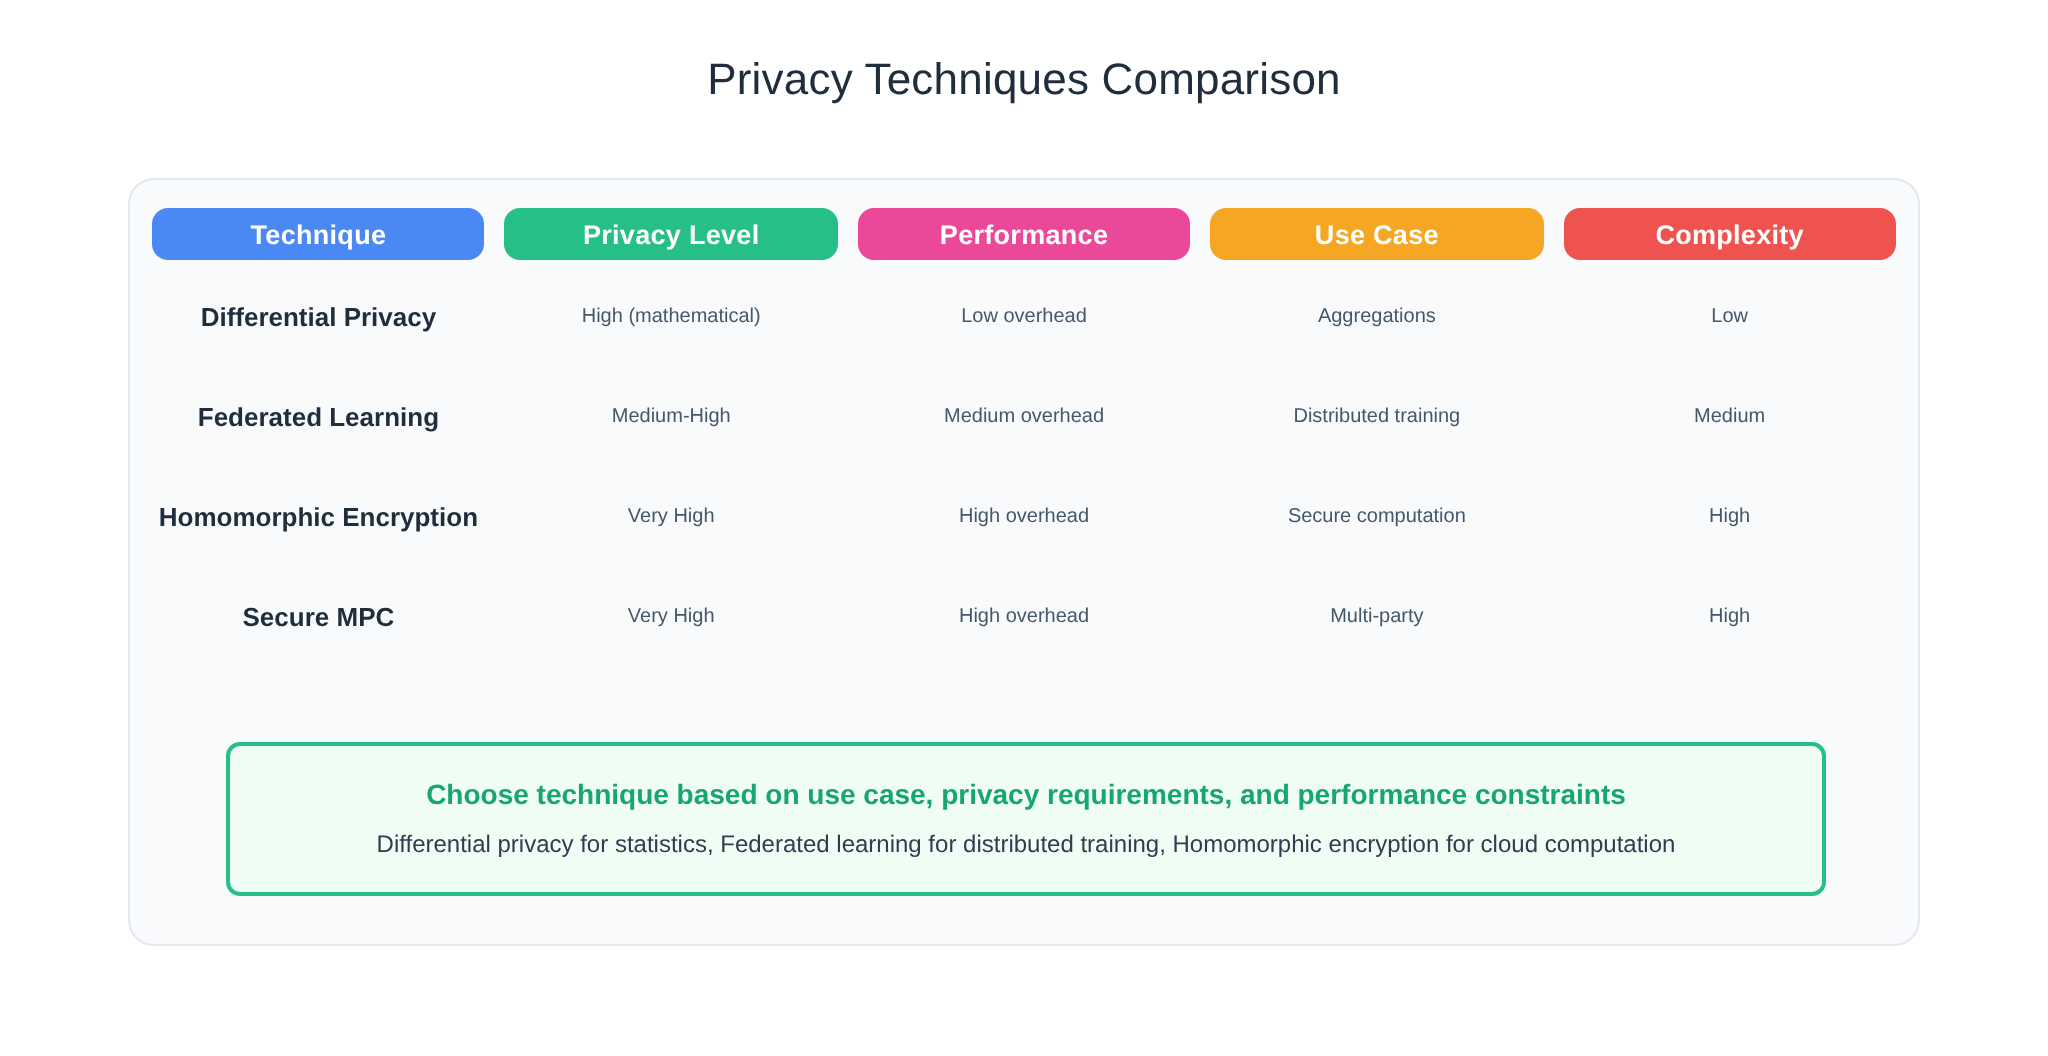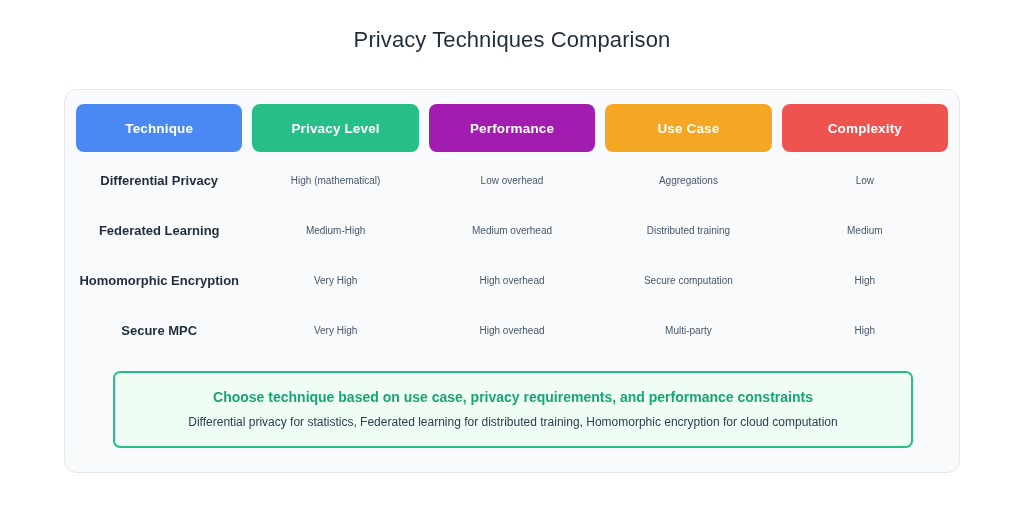--- a/index.html
+++ b/index.html
@@ -45,21 +45,21 @@
   }
 
   
   .header-row {
     display: flex;
     gap: 10px;
     padding: 0 0px;
   }
   .header-cell {
     flex: 1 1 0;
-    height: 48px;
+    height: 26px;
     border-radius: 8px;
     display: flex;
     align-items: center;
     justify-content: center;
     color: #ffffff;
     font-size: 13.5px;
     font-weight: bold;
     letter-spacing: 0.15px;
     white-space: nowrap;
   }
@@ -129,21 +129,21 @@
 
   <div class="card" style="background: rgb(248, 250, 252); border-color: rgb(227, 232, 239);">
 
     <div class="header-row">
       <div class="header-cell" style="background: rgb(74, 137, 243);">
         <span>Technique</span>
       </div>
       <div class="header-cell" style="background: rgb(38, 191, 136);">
         <span>Privacy Level</span>
       </div>
-      <div class="header-cell" style="background: #a21caf;">
+      <div class="header-cell" style="background: #ec4899;">
         <span>Performance</span>
       </div>
       <div class="header-cell" style="background: rgb(245, 166, 35);">
         <span>Use Case</span>
       </div>
       <div class="header-cell" style="background: rgb(239, 83, 80);">
         <span>Complexity</span>
       </div>
     </div>
 

